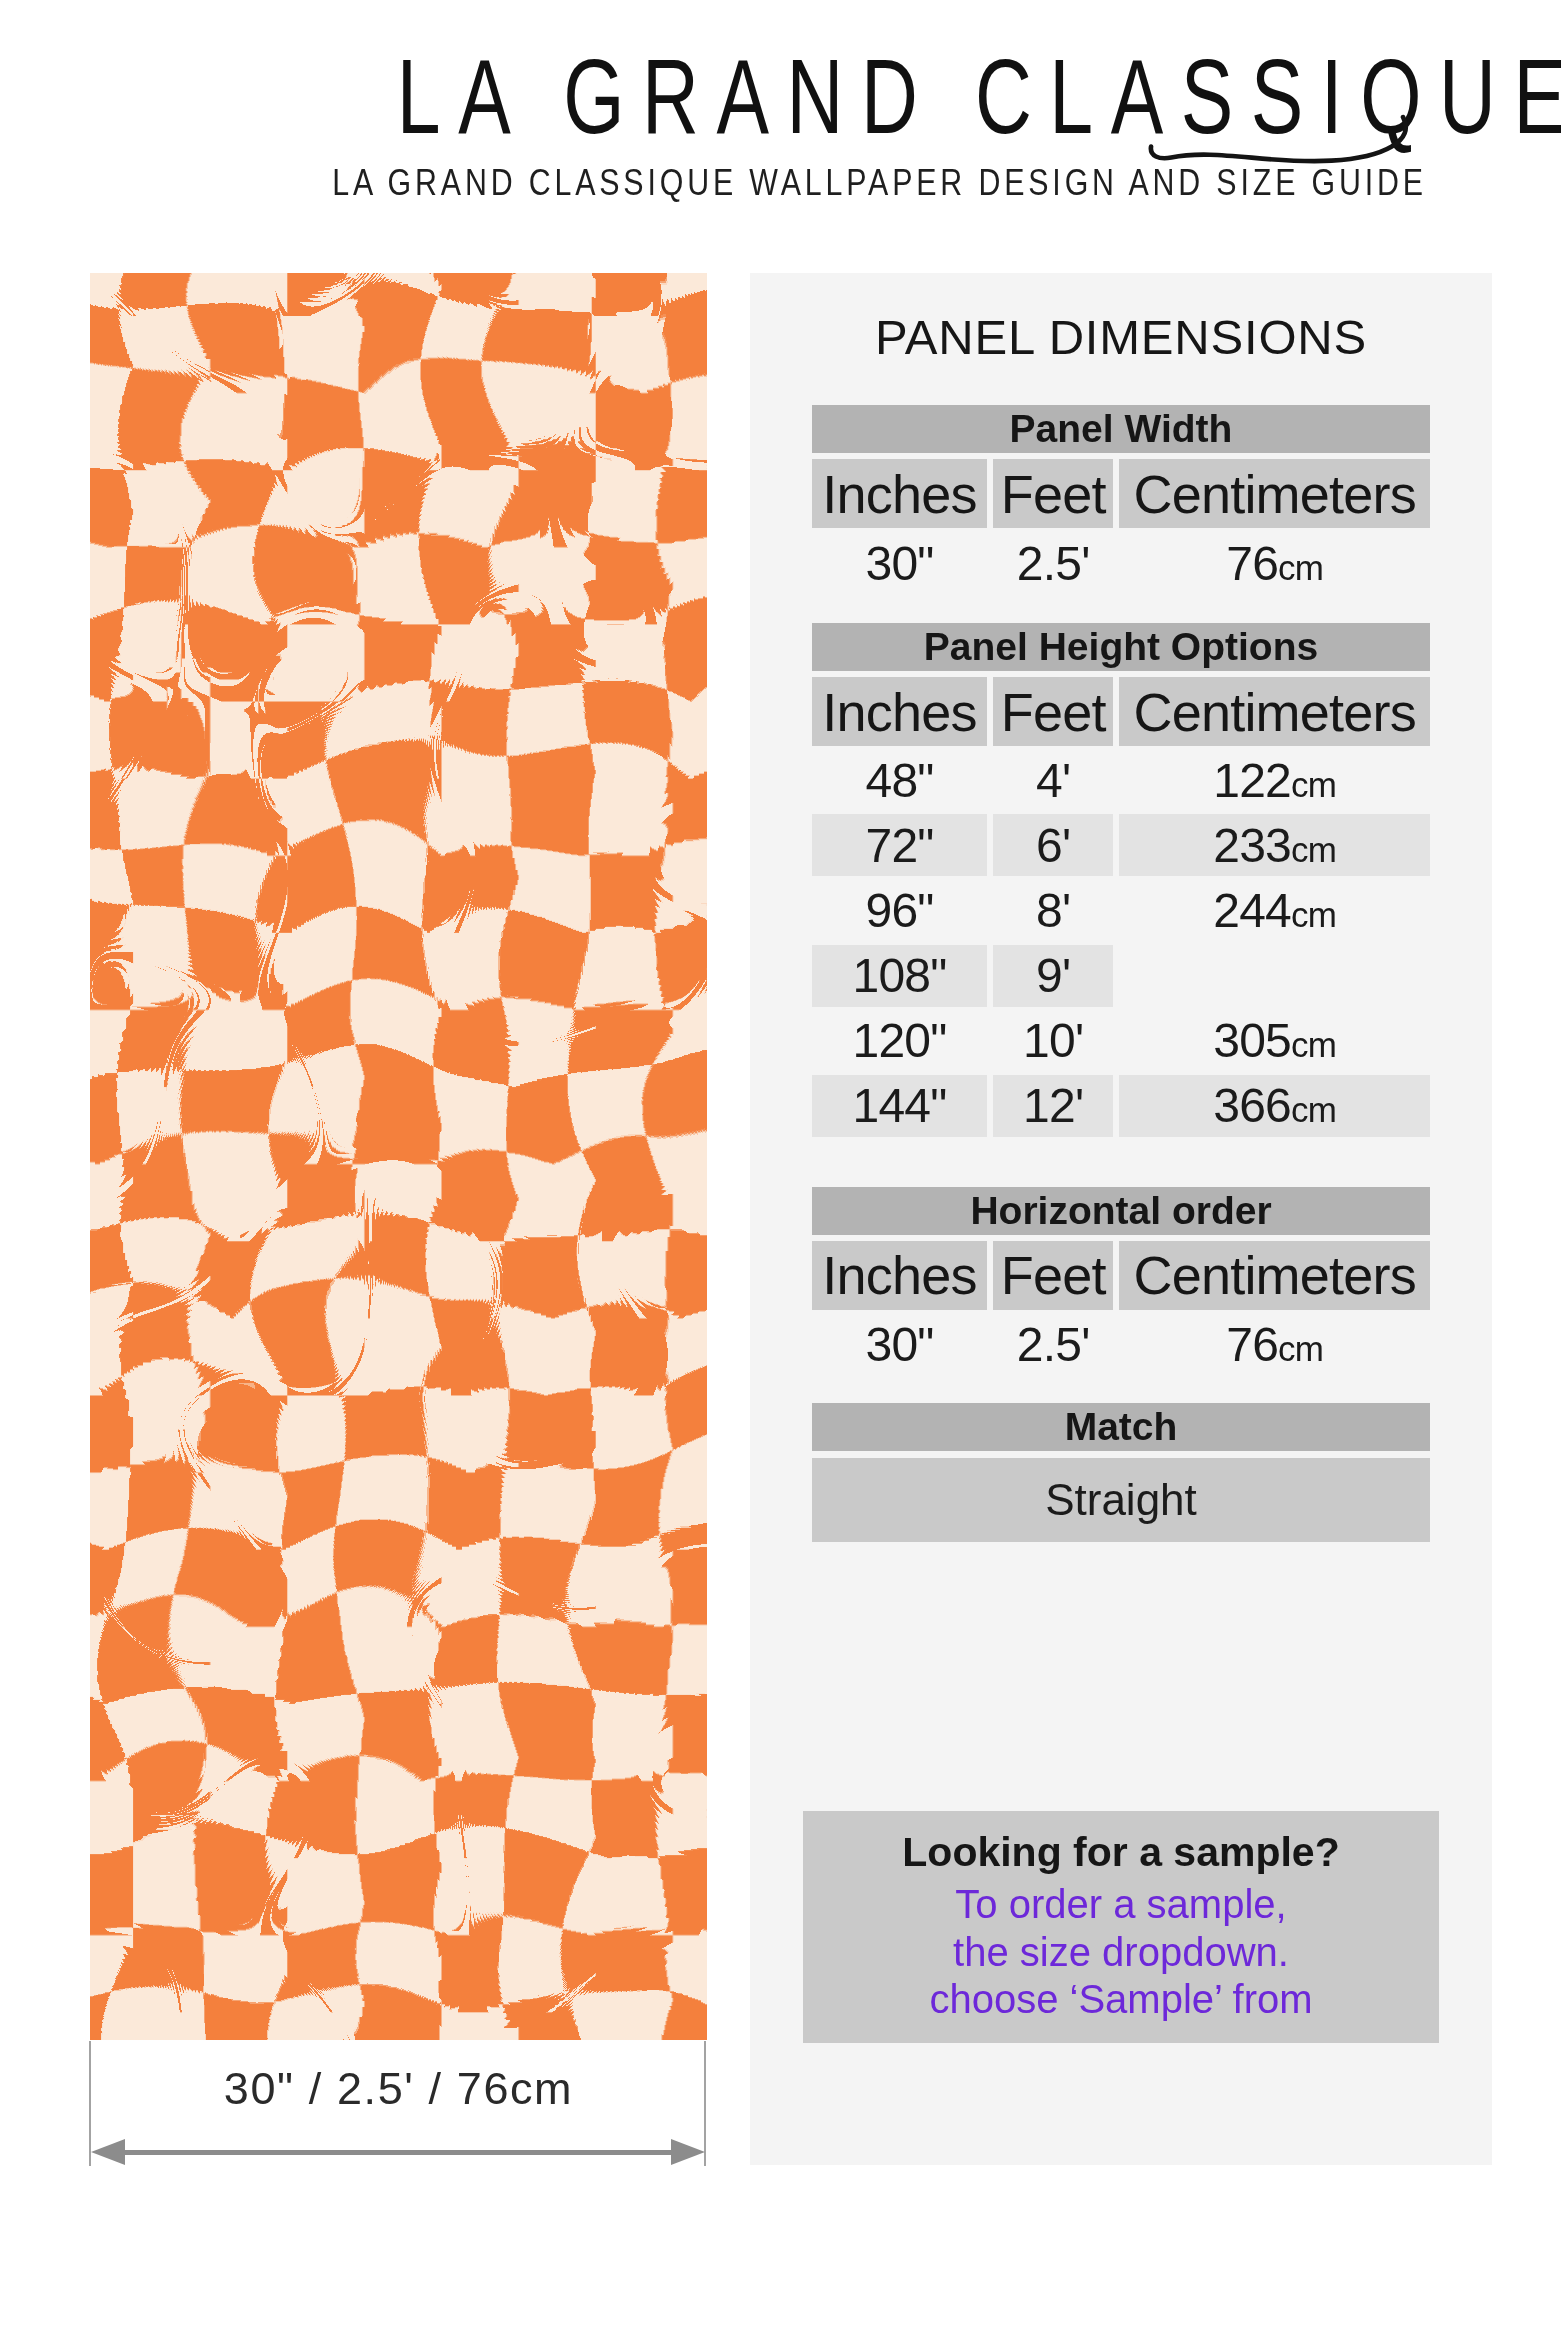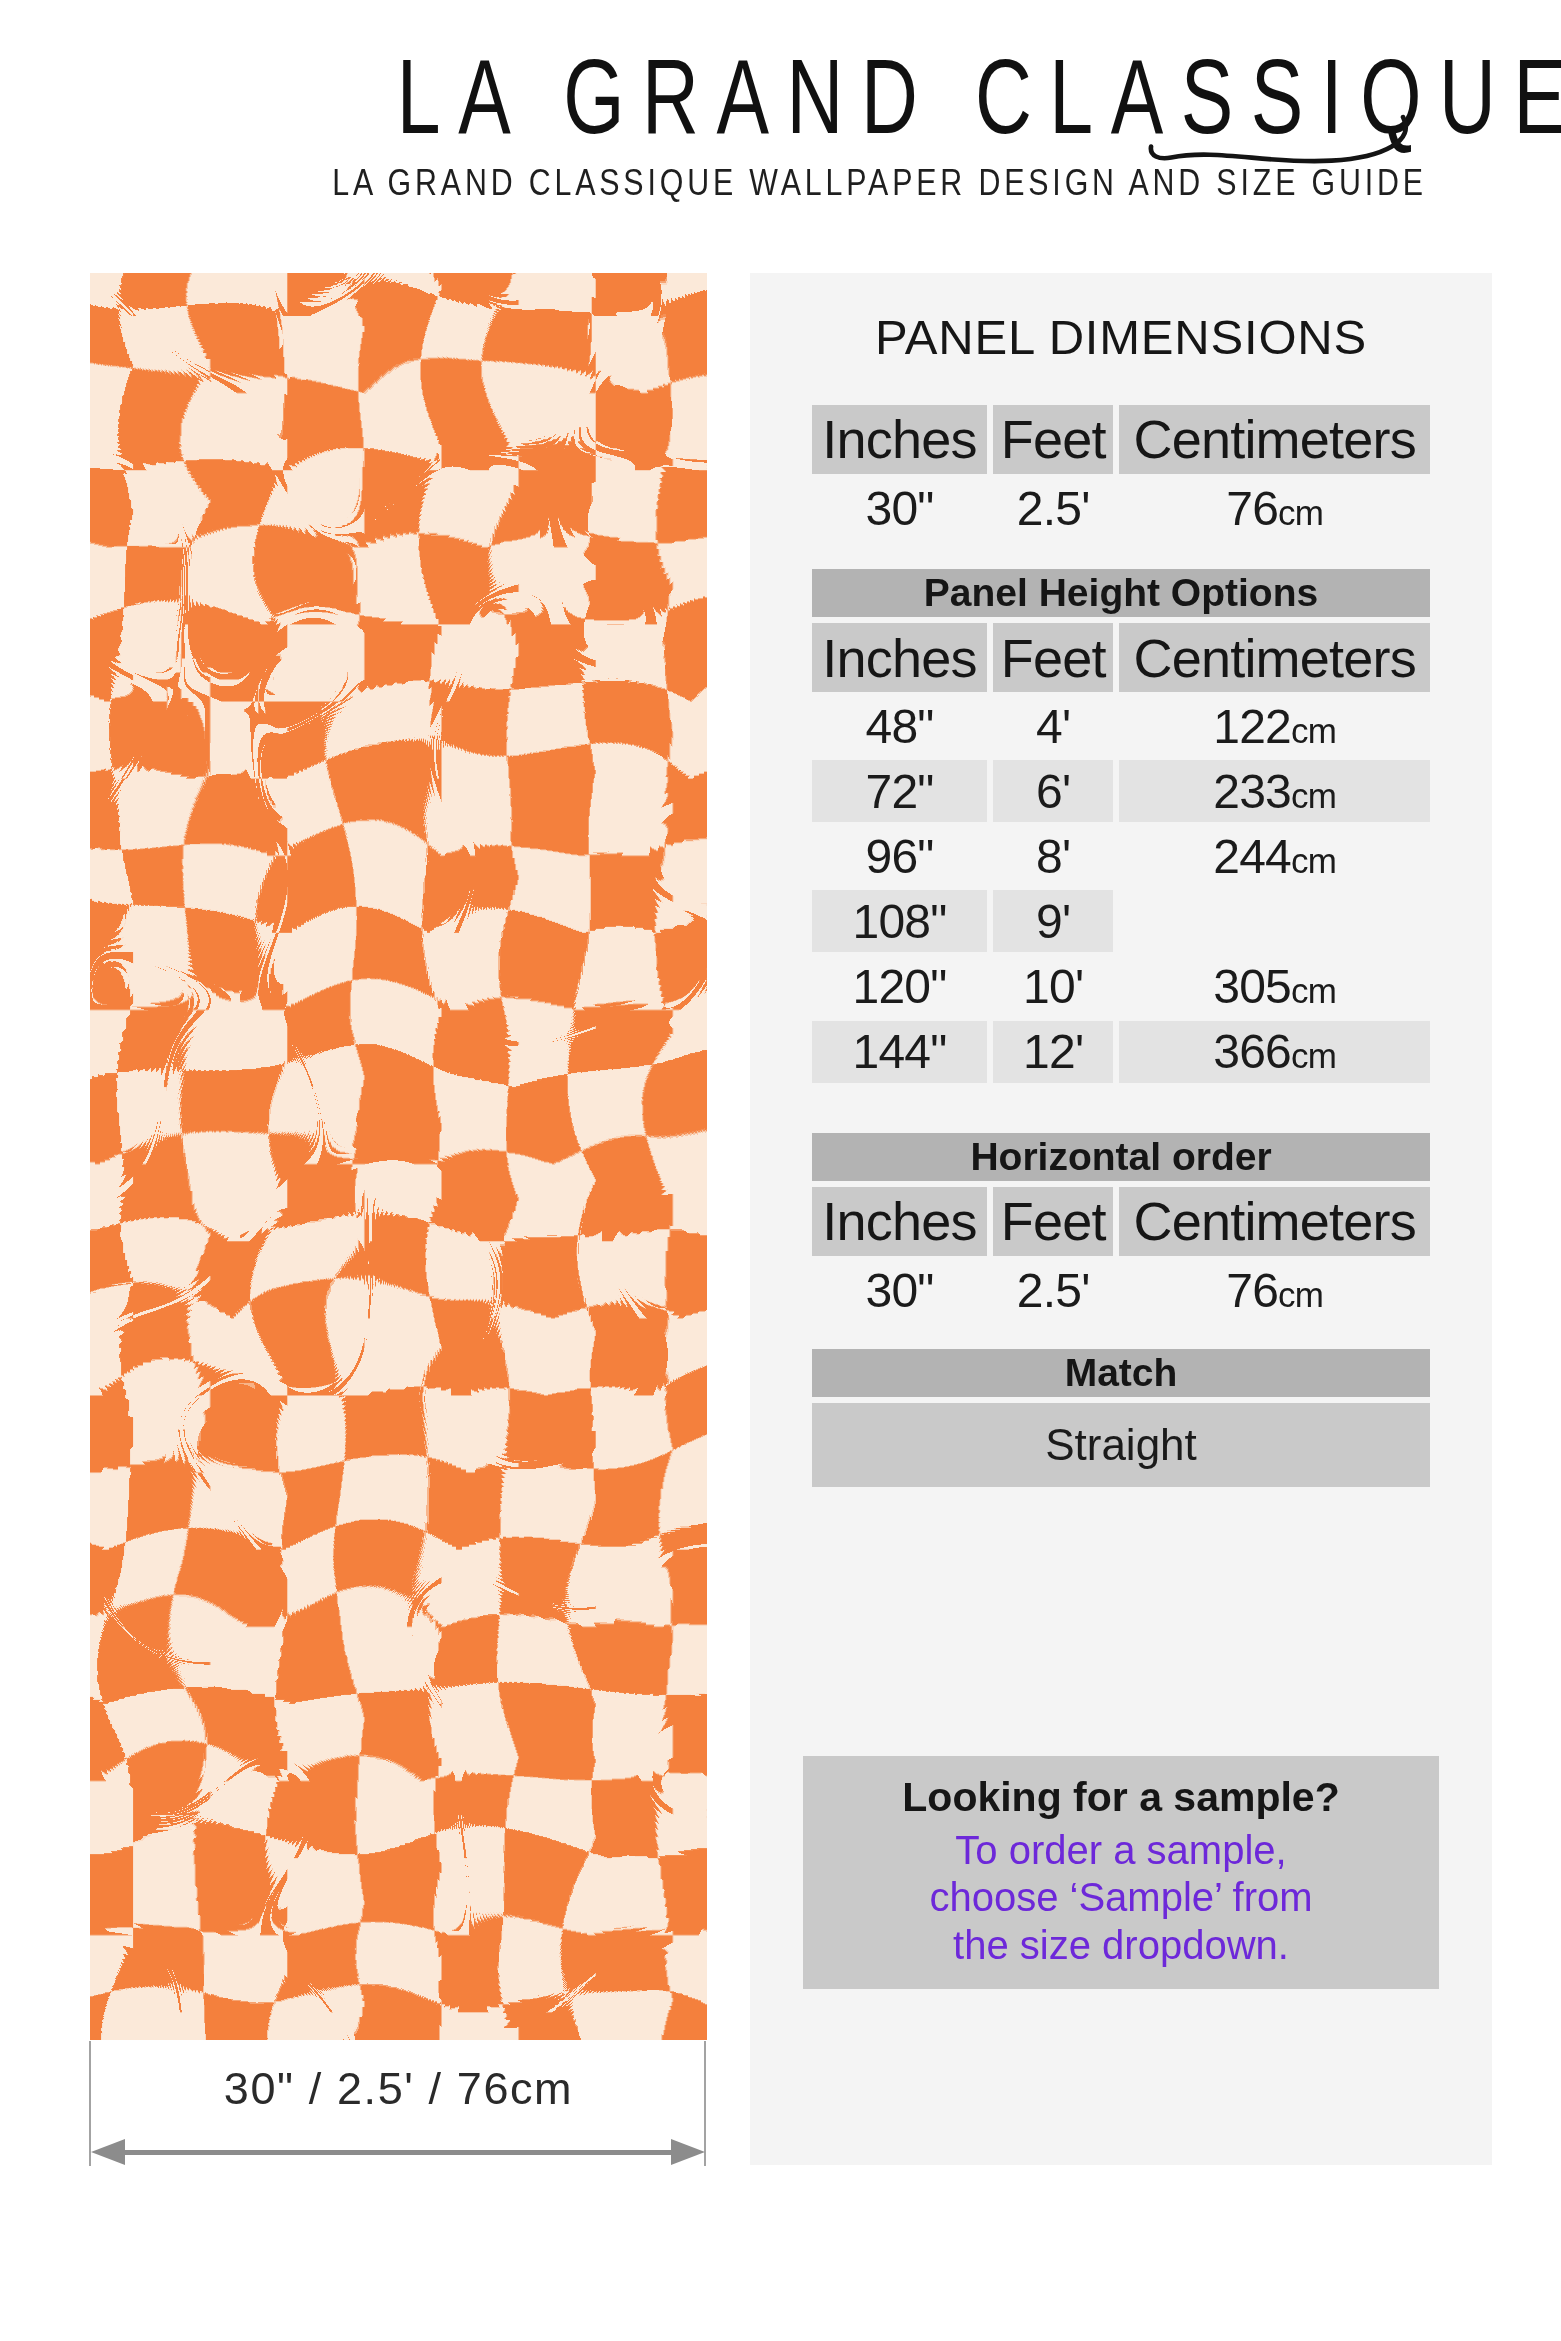--- a/index.html
+++ b/index.html
@@ -142,20 +142,21 @@
   <div class="arrow-head arrow-head-left"></div>
   <div class="arrow-head arrow-head-right"></div>
 
   <div class="dims-panel">
 
     <div class="dims-title">
       <div>PANEL DIMENSIONS</div>
     </div>
 
     <div>
+      <div class="bar">Panel Width</div>
       <div class="grid3">
         <div class="colhead-cell">Inches</div>
         <div class="colhead-cell">Feet</div>
         <div class="colhead-cell">Centimeters</div>
       </div>
       <div class="grid3 data-row">
         <div class="data-cell">30"</div>
         <div class="data-cell">2.5'</div>
         <div class="data-cell">
           <span><span>76</span><span class="unit">cm</span></span>
@@ -230,19 +231,19 @@
     </div>
 
     <div class="section-gap-xs">
       <div class="bar">Match</div>
       <div class="value-row">Straight</div>
     </div>
 
     <div class="sample-box">
       <div class="sample-heading">Looking for a sample?</div>
       <div class="sample-line">To order a sample,</div>
+      <div class="sample-line">the size dropdown.</div>
       <div class="sample-line">choose ‘Sample’ from</div>
-      <div class="sample-line">the size dropdown.</div>
     </div>
 
   </div>
 </div>
 
 
 </body></html>

